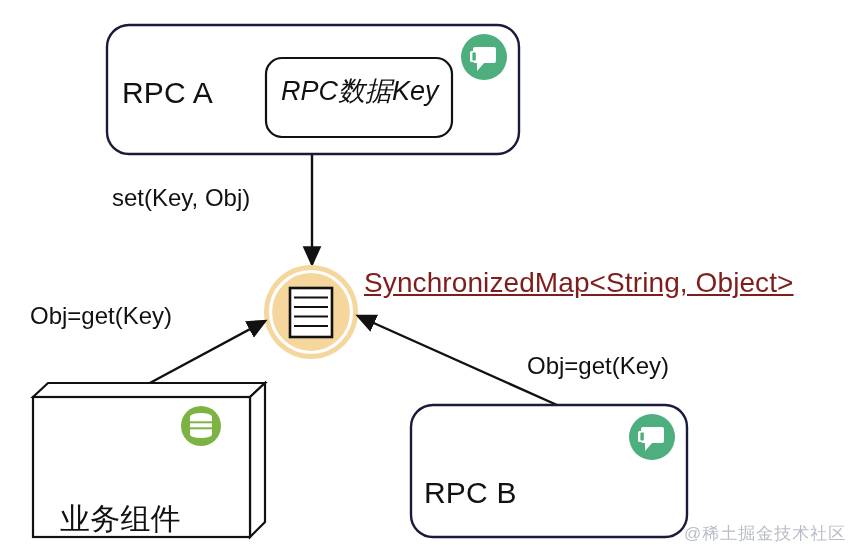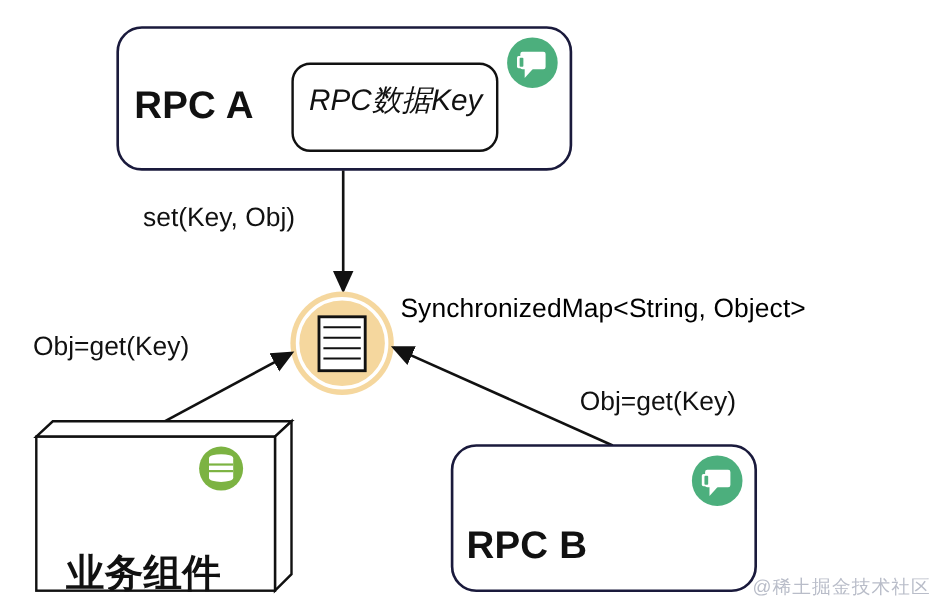--- a/index.html
+++ b/index.html
@@ -28,47 +28,47 @@
     top: 0;
     width: 860px;
     height: 558px;
   }
   .txt {
     position: absolute;
     white-space: pre;
     line-height: 1;
   }
   .node-title {
-    font-size: 35px;
+    font-size: 30px;
     color: #111111;
     letter-spacing: 0.2px;
-    font-weight: bold;
   }
   .inner-title {
     font-size: 27px;
     color: #111111;
   }
   .edge-label {
     font-size: 24px;
     color: #111111;
   }
   .map-label {
-    font-size: 24px;
-    color: #000000;
+    font-size: 28px;
+    color: #7f1d1d;
     letter-spacing: 0.1px;
+    text-decoration: underline;
   }
   .watermark {
     font-size: 17px;
     color: #b9bdc9;
     letter-spacing: 1px;
     text-align: right;
   }
   #rpc-a-title   { left: 122px; top: 78px; }
   #rpc-a-inner-title { left: 281px; top: 78px; font-style: italic; }
-  #set-label     { left: 130px; top: 186px; text-align: right; }
+  #set-label     { left: 112px; top: 186px; text-align: right; }
   #map-label     { left: 364px; top: 269px; }
   #get-left-label{ left: 30px;  top: 304px; }
   #get-right-label{ left: 527px; top: 354px; }
   #biz-title     { left: 60px;  top: 456px; margin-top: 48px; }
   #rpc-b-title   { left: 424px; top: 478px; }
   #watermark-text{ left: 684px; top: 525px; }
 </style>
 </head>
 <body>
 

